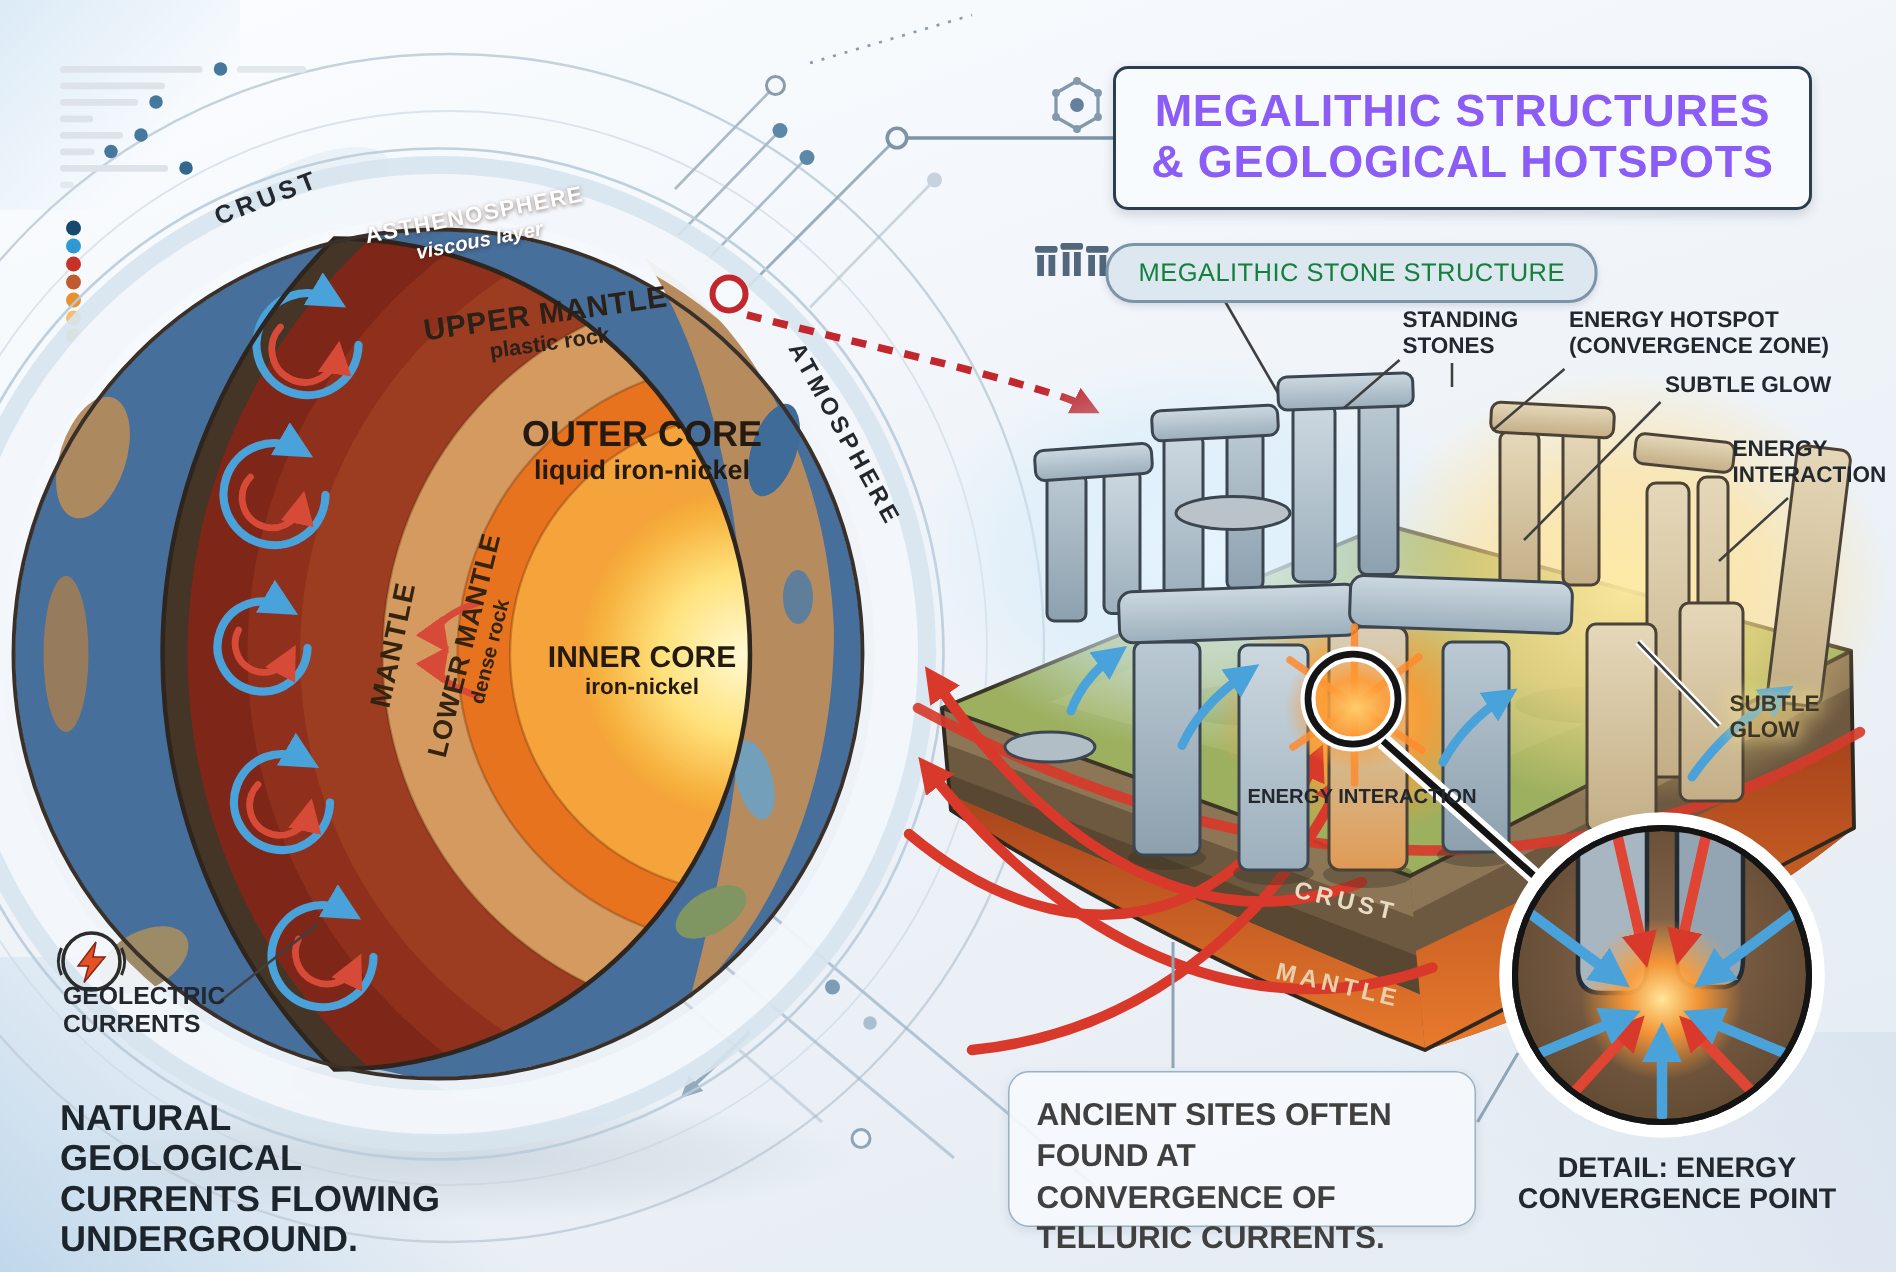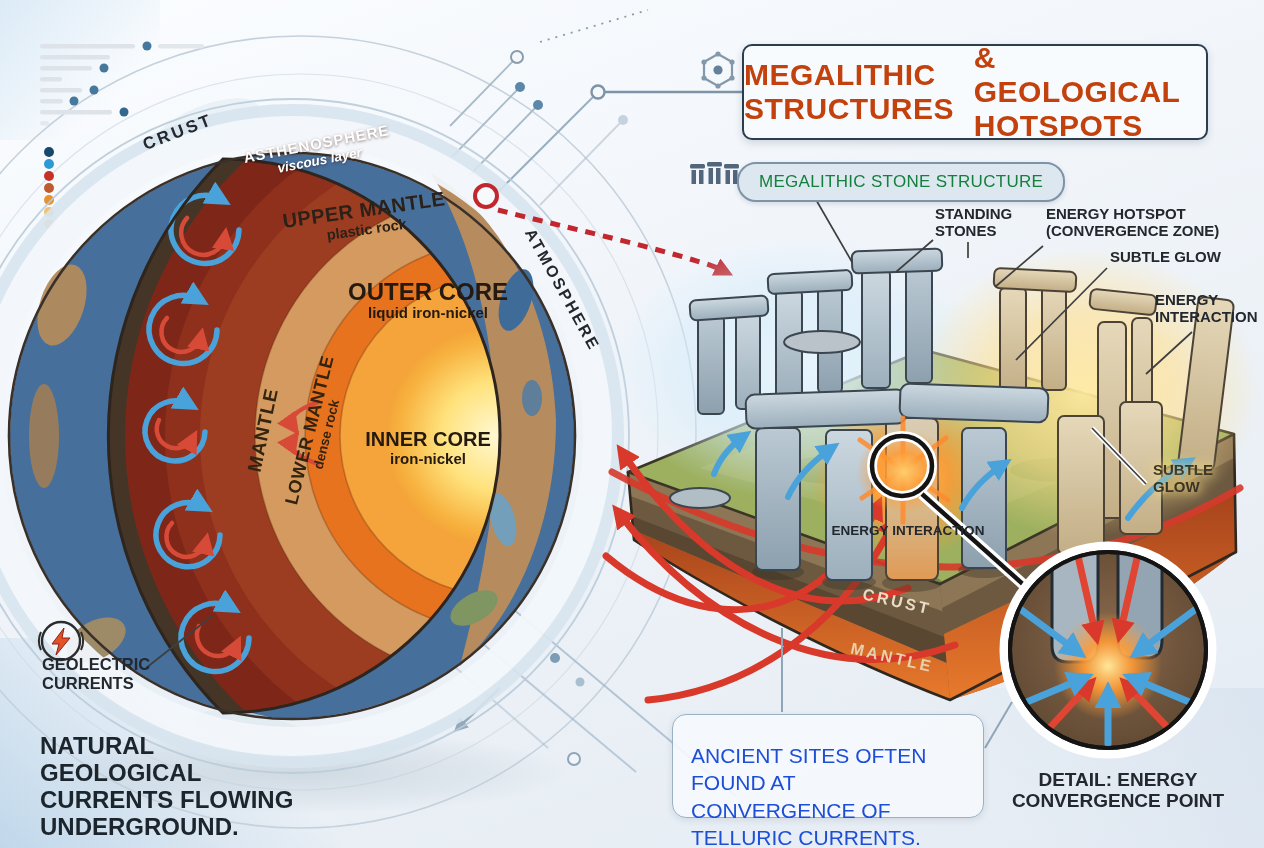--- a/index.html
+++ b/index.html
@@ -16,33 +16,33 @@
   .corner-br{right:0;bottom:0;width:420px;height:160px;
     background:linear-gradient(225deg,rgba(175,200,225,.22),rgba(175,200,225,0) 65%);}
   svg.scene{position:absolute;left:0;top:0;}
   .lbl{position:absolute;font-weight:800;color:#23272e;line-height:1.13;}
   .ctr{transform:translate(-50%,-50%);text-align:center;}
   .sub{font-weight:700;}
   .titlebox{
     position:absolute;left:742px;top:44px;width:462px;height:92px;
     background:#f8fbfd;border:2px solid #2c3d50;border-radius:10px;
     box-shadow:0 3px 8px rgba(40,60,90,.18);
-    display:flex;flex-direction:row;align-items:center;justify-content:center;
-    font-weight:800;color:#c2410c;font-size:30px;letter-spacing:.5px;line-height:1.13;
+    display:flex;flex-direction:column;align-items:center;justify-content:center;
+    font-weight:800;color:#8b5cf6;font-size:30px;letter-spacing:.5px;line-height:1.13;
   }
   .badge{
     position:absolute;left:737px;top:162px;height:36px;padding:0 20px;
     background:#dce7f0;border:2px solid #7d93a8;border-radius:19px;
     display:flex;align-items:center;font-weight:400;font-size:17px;color:#15803d;letter-spacing:.3px;
     box-shadow:0 2px 5px rgba(40,60,90,.15);
   }
   .notebox{
     position:absolute;left:672px;top:714px;width:312px;height:104px;box-sizing:border-box;
     background:rgba(245,249,252,.92);border:1.5px solid #9ab0c4;border-radius:14px;
-    padding:27px 18px;font-weight:400;font-size:21px;color:#1d4ed8;line-height:1.3;
+    padding:15px 18px;font-weight:700;font-size:21px;color:#404040;line-height:1.3;
     box-shadow:0 2px 7px rgba(40,60,90,.12);
   }
   .glowtxt{text-shadow:0 0 10px #ffd97a,0 0 18px #ffe9a8;}
   .white{color:#fff;}
 </style>
 </head>
 <body>
 
 <div class="stage">
   <div class="corner corner-tl"></div>
@@ -437,21 +437,21 @@
   <div class="lbl ctr white" style="left:318px;top:152px;transform:translate(-50%,-50%) rotate(-11deg);text-shadow:0 1px 3px rgba(60,20,10,.55);">
     <div style="font-size:15px;letter-spacing:1px;">ASTHENOSPHERE</div>
     <div class="sub" style="font-size:13.5px;font-style:italic;">viscous layer</div>
   </div>
   <div class="lbl ctr" style="left:365px;top:218px;color:#2b2118;transform:translate(-50%,-50%) rotate(-8deg);">
     <div style="font-size:20px;letter-spacing:.5px;">UPPER MANTLE</div>
     <div class="sub" style="font-size:14.5px;">plastic rock</div>
   </div>
   <div class="lbl ctr" style="left:428px;top:300px;color:#241a10;">
     <div style="font-size:24px;">OUTER CORE</div>
-    <div class="sub" style="font-size:15px;">liquid iron-nickel</div>
+    <div class="sub" style="font-size:18px;">liquid iron-nickel</div>
   </div>
   <div class="lbl ctr" style="left:263px;top:430px;font-size:19px;letter-spacing:1px;color:#33230f;transform:translate(-50%,-50%) rotate(-78deg);">MANTLE</div>
   <div class="lbl ctr" style="left:317px;top:432px;color:#33230f;transform:translate(-50%,-50%) rotate(-76deg);">
     <div style="font-size:18px;letter-spacing:.5px;">LOWER MANTLE</div>
     <div class="sub" style="font-size:13.5px;">dense rock</div>
   </div>
   <div class="lbl ctr" style="left:428px;top:432px;color:#241a10;">
     <div style="font-size:20px;margin-top:31px;">INNER CORE</div>
     <div class="sub" style="font-size:15px;">iron-nickel</div>
   </div>

